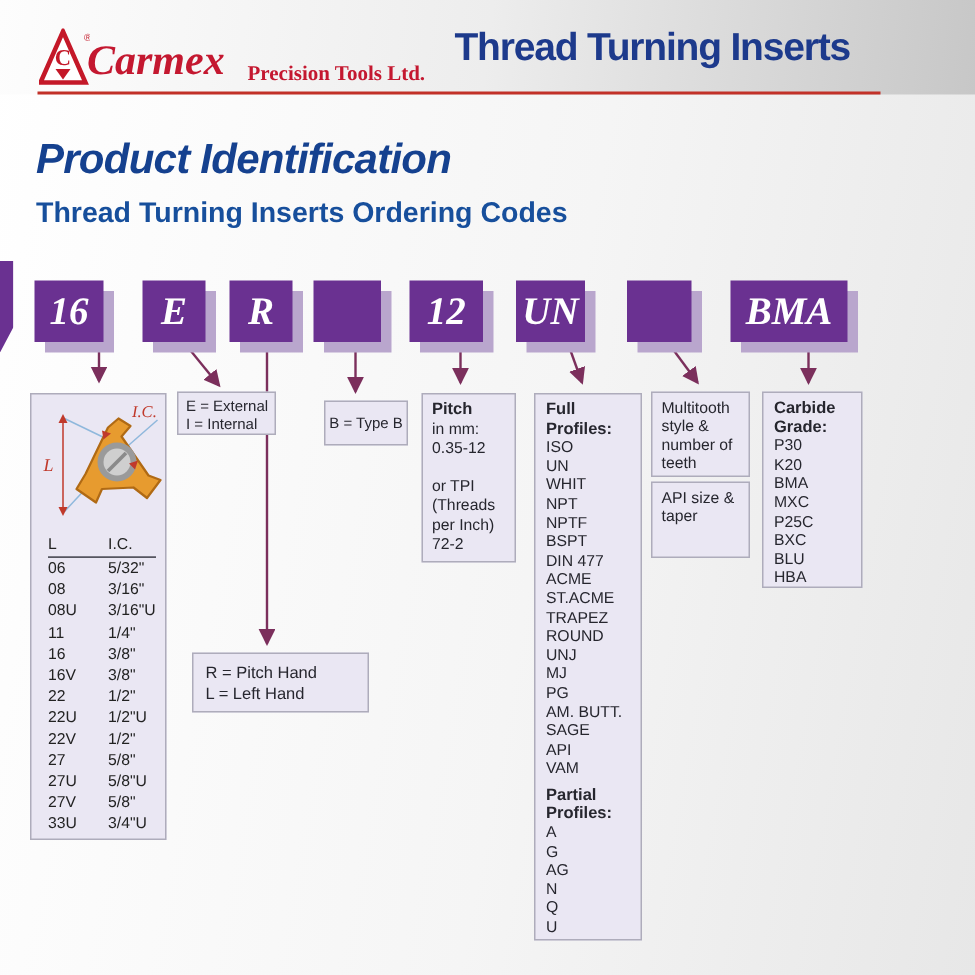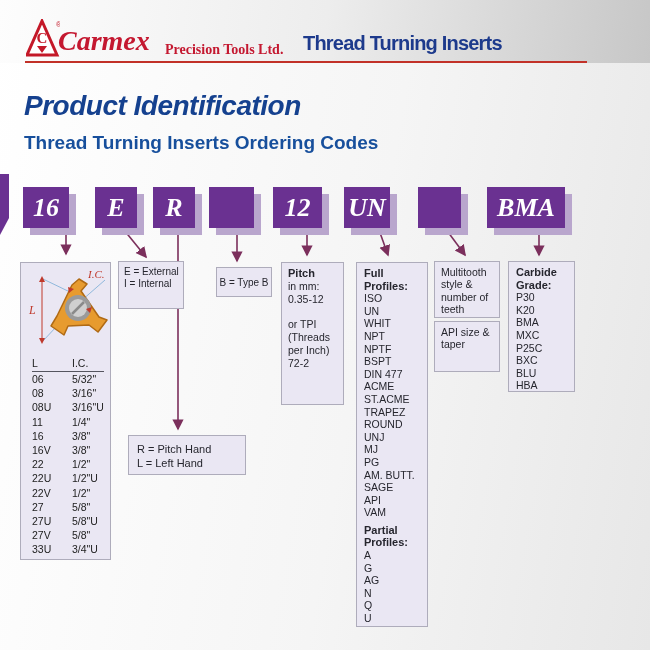--- a/index.html
+++ b/index.html
@@ -8,21 +8,21 @@
         font-family:"Liberation Sans",sans-serif;}
   
   .header{position:absolute;left:0;top:0;width:650px;height:63px;
           background:linear-gradient(97deg,#fdfdfd 0%,#ededed 50%,#c7c7c7 100%);}
   .redline{position:absolute;left:25px;top:61px;width:562px;height:2px;background:#c23128;}
   .logo-svg{position:absolute;left:26px;top:19px;}
   .brand{position:absolute;left:58px;top:25px;font-family:"Liberation Serif",serif;
          font-style:italic;font-weight:bold;font-size:28px;color:#c41830;}
   .tagline{position:absolute;left:165px;top:42px;font-family:"Liberation Serif",serif;
            font-weight:bold;font-size:14px;color:#c41830;}
-  .title{position:absolute;left:303px;top:32px;font-weight:bold;font-size:20px;
+  .title{position:absolute;left:303px;top:16px;font-weight:bold;font-size:26px;
          color:#1d3a8c;letter-spacing:-0.8px;}
   
   .h1{position:absolute;left:24px;top:90px;font-style:italic;font-weight:bold;
       font-size:28px;color:#15418f;letter-spacing:-0.5px;}
   .h2{position:absolute;left:24px;top:132px;font-weight:bold;font-size:19px;color:#174f9c;}
   .flag{position:absolute;left:0;top:174px;width:9px;height:61px;background:#6a3191;
         clip-path:polygon(0 0,100% 0,100% 72%,0 100%);}
   
   .codebox{position:absolute;top:187px;height:41px;background:#6a3191;
            box-shadow:7px 7px 0 #b9a6cd;color:#ffffff;z-index:2;
@@ -30,24 +30,24 @@
            font-family:"Liberation Serif",serif;font-style:italic;font-weight:bold;font-size:26px;}
   .cb1{left:23px;width:46px;} .cb2{left:95px;width:42px;} .cb3{left:153px;width:42px;}
   .cb4{left:209px;width:45px;} .cb5{left:273px;width:49px;} .cb6{left:344px;width:46px;}
   .cb7{left:418px;width:43px;} .cb8{left:487px;width:78px;}
   
   .arrows{position:absolute;left:0;top:0;z-index:1;pointer-events:none;}
   
   .legend{position:absolute;background:#eae7f3;border:1px solid #aeacbb;color:#26262e;
           z-index:3;box-sizing:border-box;font-size:10.5px;line-height:13px;}
   .box-insert{left:20px;top:262px;width:91px;height:298px;}
-  .box-ext{left:118px;top:261px;width:66px;height:48px;padding:4px 0 0 5px;font-size:10px;line-height:12px;}
+  .box-ext{left:118px;top:261px;width:66px;height:29px;padding:4px 0 0 5px;font-size:10px;line-height:12px;}
   .box-typeb{left:202px;top:267px;width:56px;height:30px;display:flex;align-items:center;
              justify-content:center;font-size:10px;margin-left:14px;}
-  .box-pitch{left:281px;top:262px;width:63px;height:143px;padding:4px 0 0 6px;}
+  .box-pitch{left:281px;top:262px;width:63px;height:113px;padding:4px 0 0 6px;}
   .box-profiles{left:356px;top:262px;width:72px;height:365px;padding:4px 0 0 7px;line-height:12.6px;}
   .box-multi{left:434px;top:261px;width:66px;height:57px;padding:4px 0 0 6px;line-height:12.4px;}
   .box-api{left:434px;top:321px;width:66px;height:51px;padding:4px 0 0 6px;line-height:12.4px;}
   .box-carbide{left:508px;top:261px;width:67px;height:131px;padding:4px 0 0 7px;line-height:12.6px;}
   .box-rl{left:128px;top:435px;width:118px;height:40px;padding:6px 0 0 8px;font-size:11px;line-height:14px;}
   .btitle{font-weight:bold;font-size:11px;}
   .gap-top{margin-top:5px;}
   .pline{min-height:12px;}
   
   table.sizes{border-collapse:collapse;margin:4px 0 0 11px;font-size:10.5px;color:#222;}

